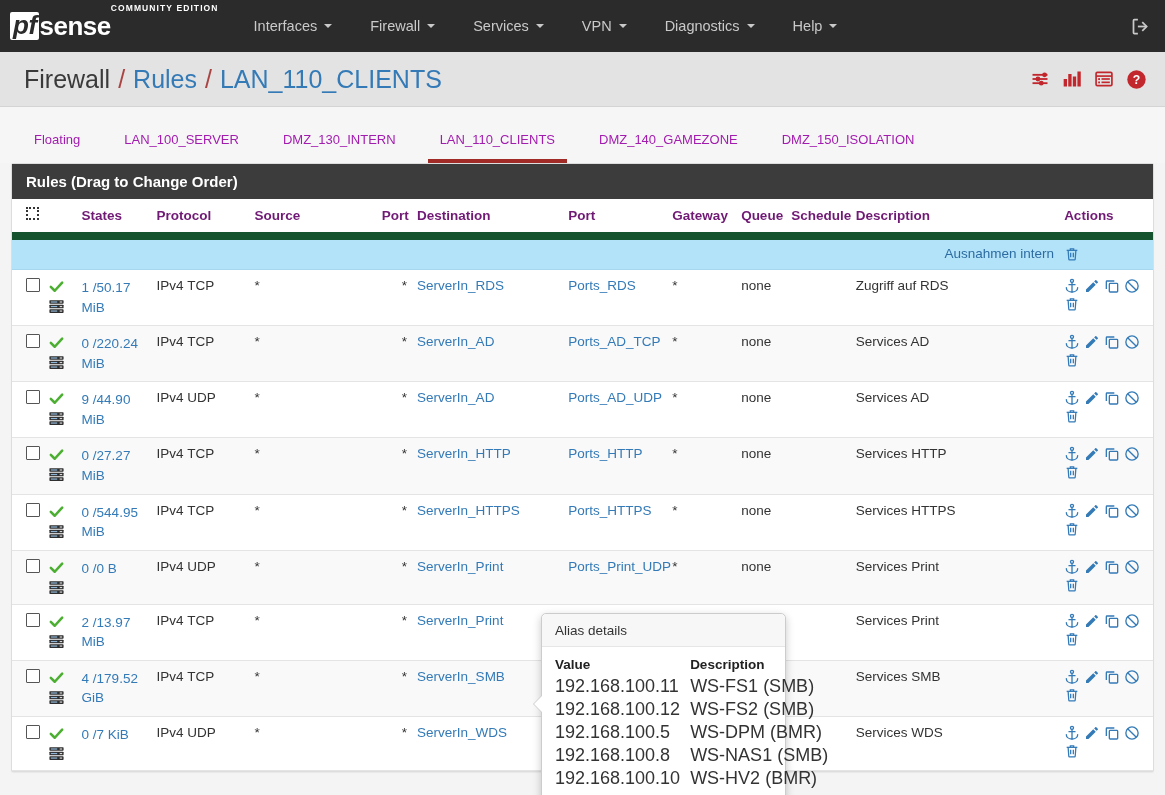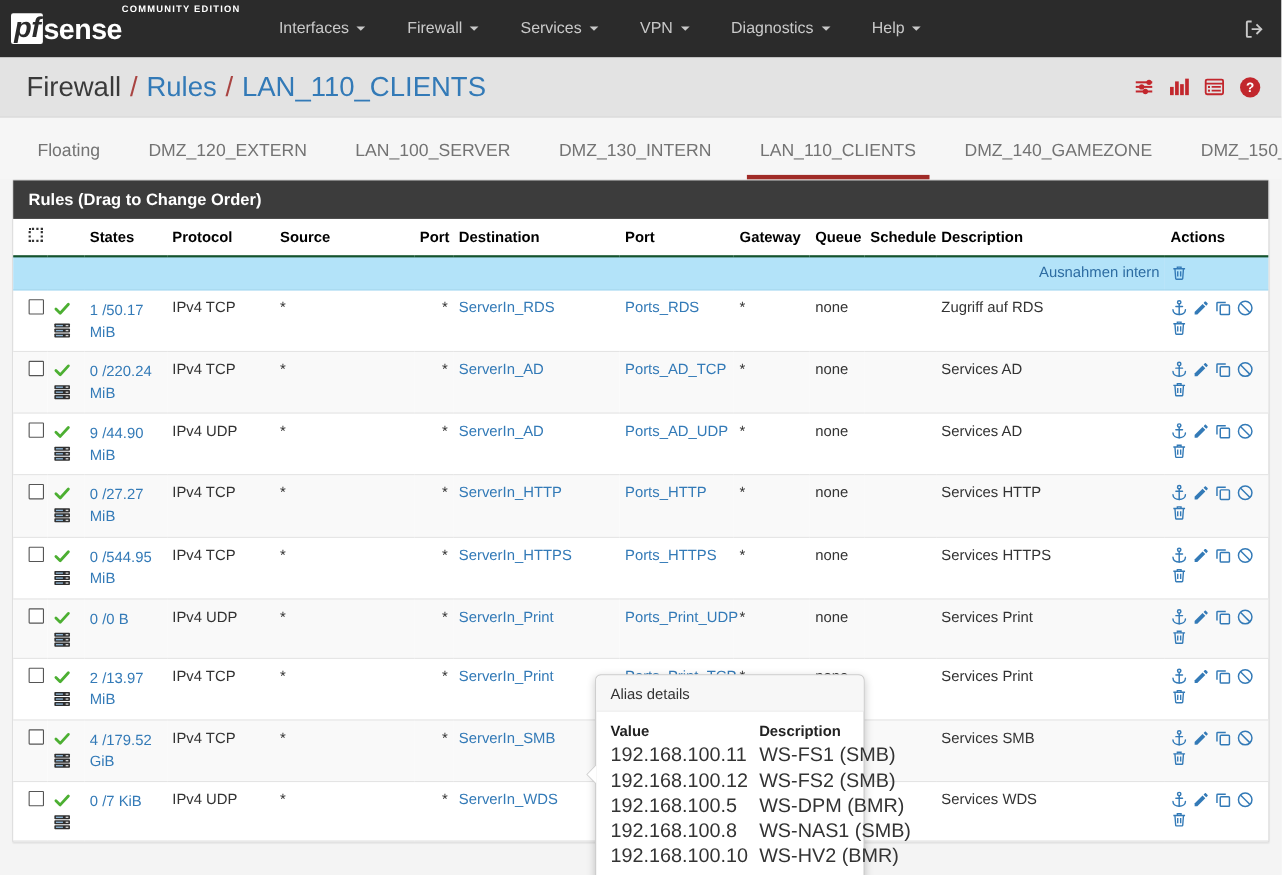--- a/index.html
+++ b/index.html
@@ -76,21 +76,21 @@
   .hicon { color: #c2272d; cursor: pointer; display: flex; align-items: center; }
 
   
   .tabs {
     background: #f6f6f6;
     display: flex; align-items: flex-end;
     padding: 0 12px;
     height: 56px;
   }
   .tab {
-    color: #737373; font-size: 16px;
+    color: #a21caf; font-size: 13px;
     padding: 17px 22px 16px 22px;
     cursor: pointer; white-space: nowrap;
     position: relative;
   }
   .tab.active { font-weight: normal; }
   .tab.active:after {
     content: ""; position: absolute;
     left: 10px; right: 10px; bottom: 0;
     height: 4px; background: #a02b27;
   }
@@ -106,24 +106,24 @@
   .panel-heading {
     background: #3c3c3c;
     color: #ffffff;
     font-size: 15px; font-weight: bold;
     padding: 9px 14px;
   }
 
   
   table.rules { width: 100%; border-collapse: collapse; table-layout: fixed; }
   table.rules th {
-    font-size: 13.5px; color: #000000;
+    font-size: 13.5px; color: #701a75;
     text-align: left; font-weight: bold;
     padding: 8px 5px 9px 5px;
-    border-bottom: 2px solid #14532d;
+    border-bottom: 8px solid #14532d;
     vertical-align: bottom;
   }
   table.rules td {
     font-size: 13.5px; color: #333333;
     padding: 8px 5px;
     border-bottom: 1px solid #e4e4e4;
     vertical-align: top;
   }
   tr.alt td { background: #f9f9f9; }
   tr.sep td {
@@ -310,21 +310,20 @@
       <svg width="21" height="21" viewBox="0 0 24 24">
         <circle cx="12" cy="12" r="10.5" fill="currentColor"></circle>
         <text x="12" y="17.2" font-size="14" font-weight="bold" text-anchor="middle" fill="#ffffff" font-family="Liberation Sans, sans-serif">?</text>
       </svg>
     </span>
   </div>
 </div>
 
 <div class="tabs">
   <div class="tab"><span>Floating</span></div>
-  <div class="tab"><span>DMZ_120_EXTERN</span></div>
   <div class="tab"><span>LAN_100_SERVER</span></div>
   <div class="tab"><span>DMZ_130_INTERN</span></div>
   <div class="tab active"><span>LAN_110_CLIENTS</span></div>
   <div class="tab"><span>DMZ_140_GAMEZONE</span></div>
   <div class="tab"><span>DMZ_150_ISOLATION</span></div>
 </div>
 
 <div class="panel-wrap">
   <div class="panel">
     <div class="panel-heading">Rules (Drag to Change Order)</div>

